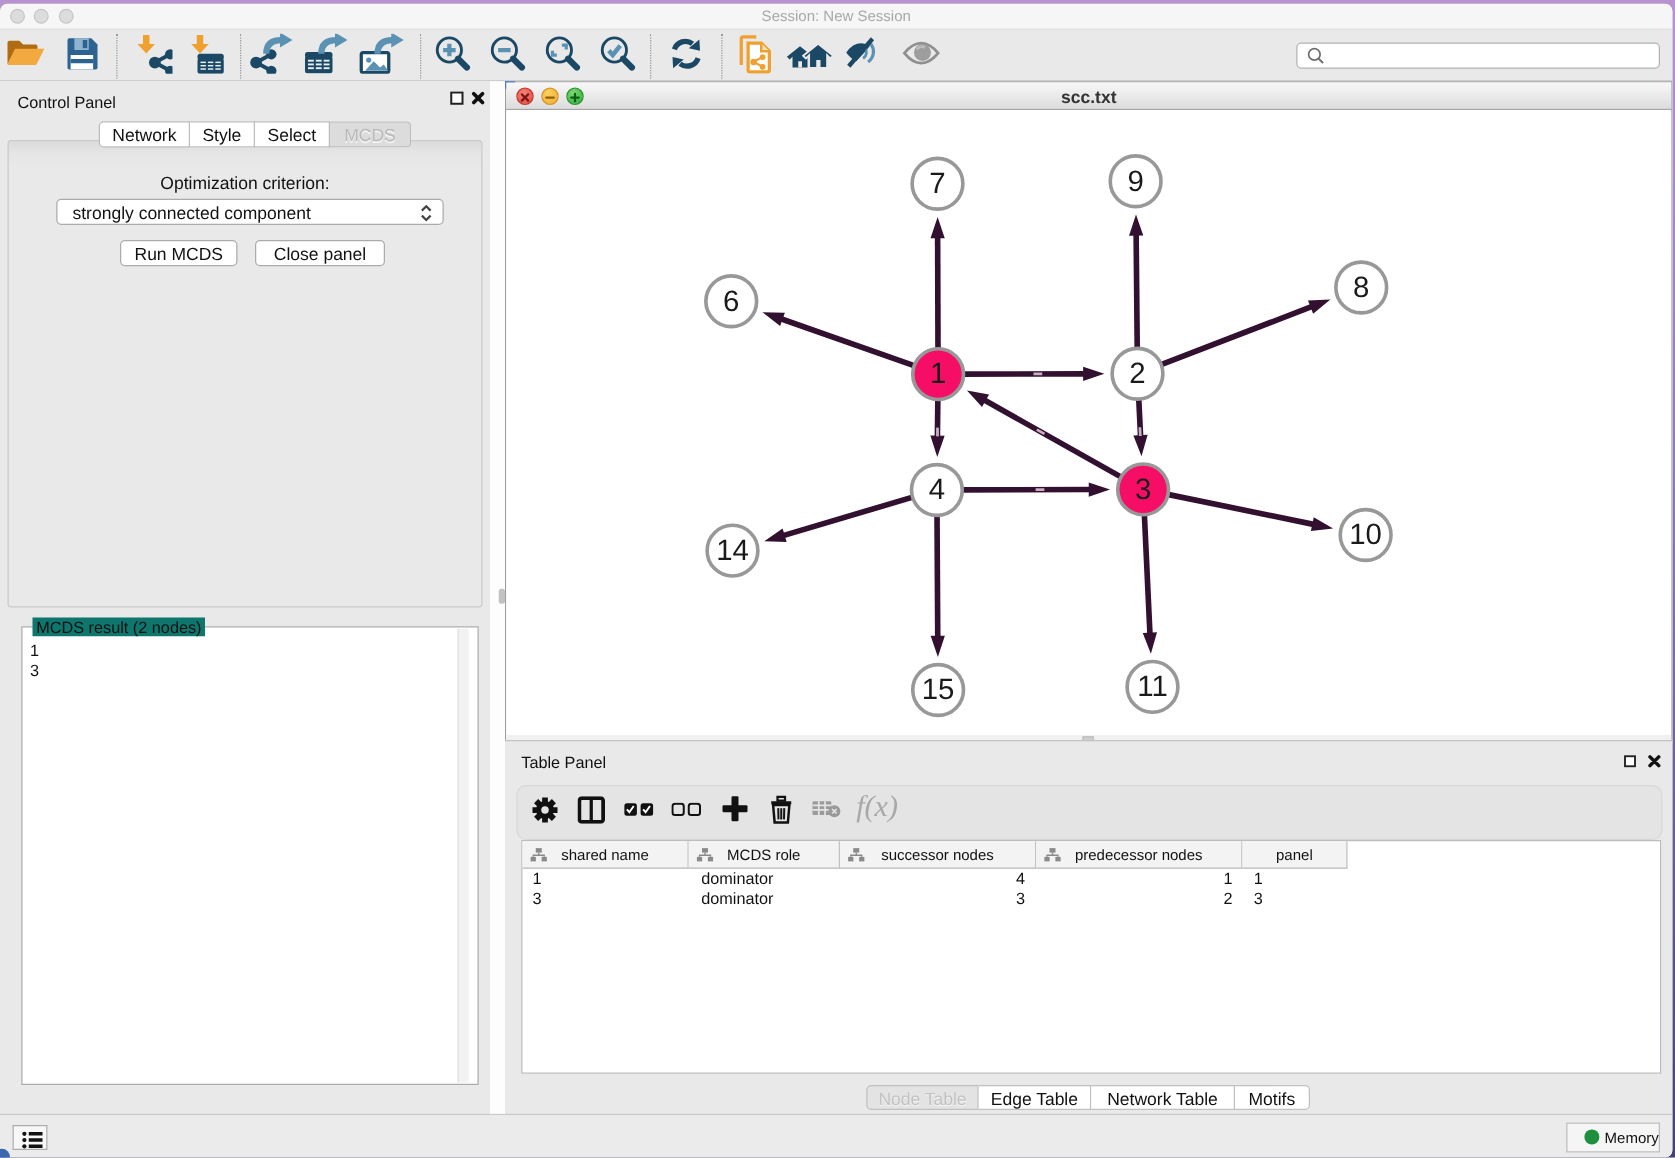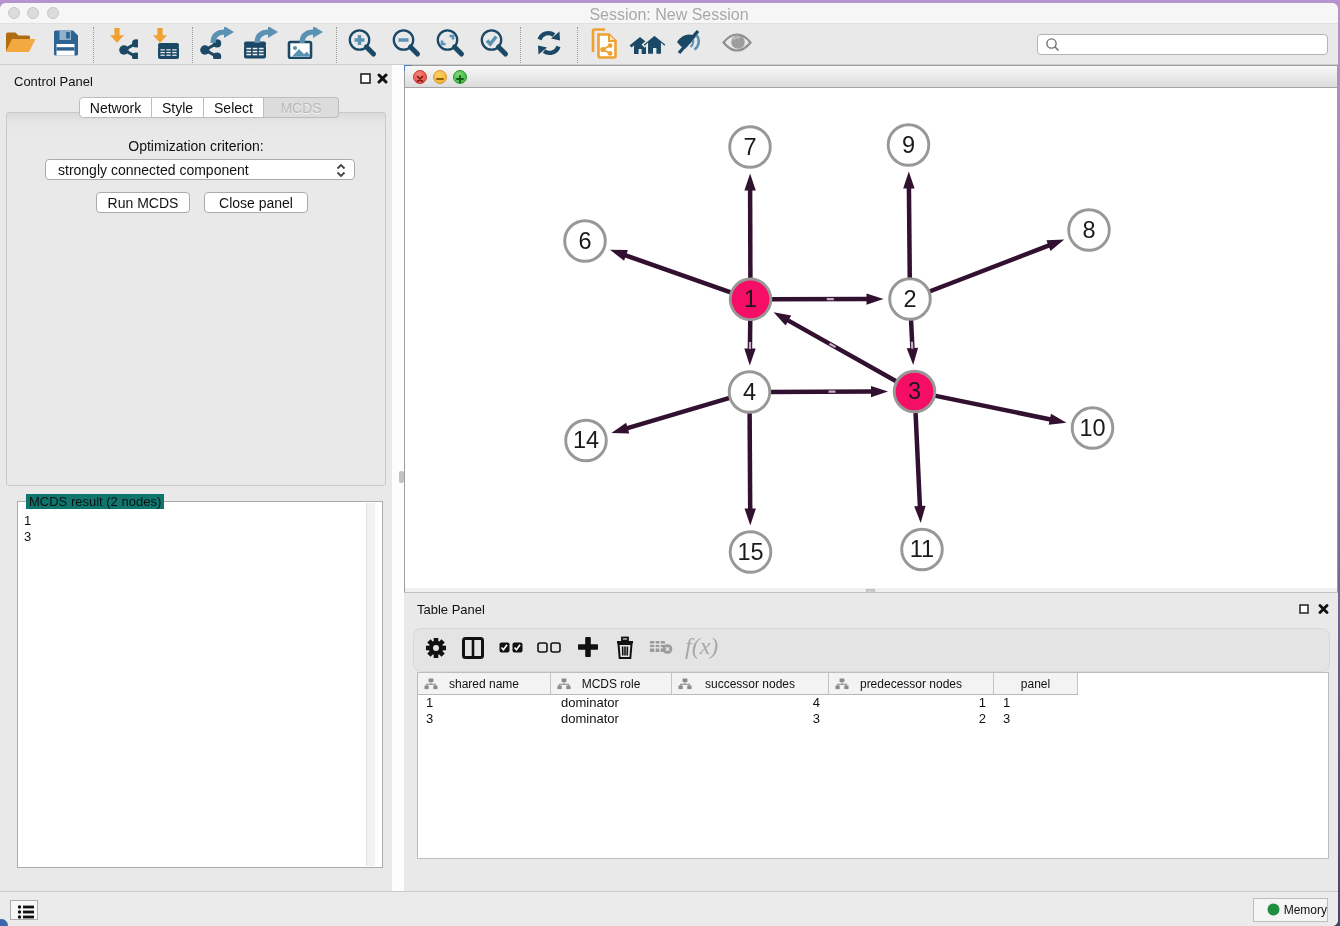--- a/index.html
+++ b/index.html
@@ -2,21 +2,21 @@
 <html><head>
 <meta charset="utf-8">
 <style>
   * { margin:0; padding:0; box-sizing:border-box; }
   html,body { width:1340px; height:926px; overflow:hidden; }
   body { font-family:"Liberation Sans", sans-serif; background:linear-gradient(180deg,#b793cf 0%, #8d7bb4 40%, #44436f 100%); position:relative; }
   .abs { position:absolute; }
   #win { position:absolute; left:0; top:3px; width:1338px; height:923px; background:#e9e9e9; border-radius:6px 6px 6px 6px; overflow:hidden; }
   
   #titlebar { position:absolute; left:0; top:0; width:100%; height:20px; background:#f6f6f6; }
-  #titlebar .t { position:absolute; left:0; right:0; top:3px; text-align:center; font-size:16px; color:#a8a8a8; }
+  #titlebar .t { position:absolute; left:0; right:0; top:3px; text-align:center; font-size:12px; color:#a8a8a8; }
   .tl { position:absolute; top:4px; width:12px; height:12px; border-radius:50%; background:#dcdcdc; border:1px solid #c6c6c6; }
   
   #toolbar { position:absolute; left:0; top:20px; width:100%; height:42px; background:#e9e9e9; border-bottom:1px solid #cdcdcd; border-top:1px solid #e0e0e0; }
   .tsep { position:absolute; top:3px; height:36px; width:0; border-left:1px dotted #9a9a9a; }
   .ticon { position:absolute; top:0; height:38px; display:flex; align-items:center; justify-content:center; }
   #searchbox { position:absolute; left:1037px; top:10px; width:291px; height:21px; background:#fff; border:1px solid #b3b3b3; border-radius:4px; }
   
   #cp { position:absolute; left:0; top:62px; width:392px; height:826px; background:#e9e9e9; }
   #cp-title { position:absolute; left:14px; top:9px; font-size:13px; color:#111; }
   .tabrow { position:absolute; top:32px; z-index:3; left:79px; height:21px; display:flex; font-size:14px; }
@@ -230,21 +230,21 @@
   <div id="cp">
     <div id="cp-title">Control Panel</div>
     <svg class="abs" style="left:360px; top:8px;" width="30" height="12" viewBox="0 0 30 12">
       <rect x="1" y="1" width="9" height="9" fill="#fff" stroke="#222" stroke-width="1.6"></rect>
       <path d="M19 2 L26 9 M26 2 L19 9" stroke="#111" stroke-width="3" stroke-linecap="round"></path>
     </svg>
     <div class="tabrow">
       <div class="tab first" style="width:73px;">Network</div>
       <div class="tab" style="width:52px;">Style</div>
       <div class="tab" style="width:60px;">Select</div>
-      <div class="tab sel" style="width:75px;text-align:center;">MCDS</div>
+      <div class="tab sel" style="width:65px;text-align:center;">MCDS</div>
     </div>
     <div id="cp-inner">
       <div id="dropdown">strongly connected component
         <svg class="abs" style="right:8px; top:3px;" width="10" height="15" viewBox="0 0 10 15">
           <path d="M1.5 5.5 L5 2 L8.5 5.5" fill="none" stroke="#444" stroke-width="1.8"></path>
           <path d="M1.5 9.5 L5 13 L8.5 9.5" fill="none" stroke="#444" stroke-width="1.8"></path>
         </svg>
       </div>
       <div id="opt-label">Optimization criterion:</div>
       <div class="btn" style="left:89px; width:94px;">Run MCDS</div>
@@ -256,20 +256,21 @@
       <div class="scroll"></div>
     </div>
   </div>
   <div id="cp-sb">
       <div class="thumb"></div>
     </div>
   <div id="frame">
       <div style="position:absolute; left:-1px; top:-1px; width:8px; height:2px; background:#4b7cc4;"></div>
       <div style="position:absolute; left:-1px; top:-1px; width:2px; height:6px; background:#4b7cc4;"></div>
     <div id="frame-title">
+      <div class="t">scc.txt</div>
       <div class="ball" style="left:8px; background:radial-gradient(circle at 38% 30%, #f4837b, #e2463d); border:1px solid #c8362e;"><svg width="12" height="12" viewBox="0 0 12 12" style="margin-top:1px;">
             <path d="M3.5 3.5 L8.5 8.5 M8.5 3.5 L3.5 8.5" stroke="#7e1510" stroke-width="1.7" stroke-linecap="round"></path>
           </svg></div>
         <div class="ball" style="left:28px; background:radial-gradient(circle at 38% 30%, #fbd15e, #f0ac2e); border:1px solid #d8922a;"><svg width="12" height="12" viewBox="0 0 12 12" style="margin-top:1px;">
             <path d="M3 6 H9" stroke="#8f5d0a" stroke-width="1.8" stroke-linecap="round"></path>
           </svg></div>
         <div class="ball" style="left:48px; background:radial-gradient(circle at 38% 30%, #7fd877, #2fac35); border:1px solid #2a9630;"><svg width="12" height="12" viewBox="0 0 12 12" style="margin-top:1px;">
             <path d="M3 6 H9 M6 3 V9" stroke="#0e5d14" stroke-width="1.8" stroke-linecap="round"></path>
           </svg></div>
     </div>
@@ -440,20 +441,26 @@
 <div class="cell" style="left:143px; top:22px; width:100px; text-align:left;">dominator</div>
 <div class="cell" style="left:254px; top:22px; width:148px; text-align:right;">4</div>
 <div class="cell" style="left:411px; top:22px; width:157px; text-align:right;">1</div>
 <div class="cell" style="left:585px; top:22px; width:60px; text-align:left;">1</div>
 <div class="cell" style="left:8px; top:38px; width:100px; text-align:left;">3</div>
 <div class="cell" style="left:143px; top:38px; width:100px; text-align:left;">dominator</div>
 <div class="cell" style="left:254px; top:38px; width:148px; text-align:right;">3</div>
 <div class="cell" style="left:411px; top:38px; width:157px; text-align:right;">2</div>
 <div class="cell" style="left:585px; top:38px; width:60px; text-align:left;">3</div>
     </div>
+    <div class="tabrow2">
+      <div class="tab2 first" style="width:90px;">Node Table</div>
+      <div class="tab2" style="width:90px;">Edge Table</div>
+      <div class="tab2" style="width:115px;">Network Table</div>
+      <div class="tab2 last" style="width:60px;">Motifs</div>
+    </div>
   </div>
   <div id="statusbar">
     <div id="listbtn">
       <svg width="26" height="18" viewBox="0 0 26 18" style="margin:2px 0 0 5px;">
         <circle cx="3.5" cy="4" r="1.7" fill="#111"></circle>
           <rect x="7" y="2.6" width="11" height="2.8" fill="#111"></rect>
         <circle cx="3.5" cy="9" r="1.7" fill="#111"></circle>
           <rect x="7" y="7.6" width="11" height="2.8" fill="#111"></rect>
         <circle cx="3.5" cy="14" r="1.7" fill="#111"></circle>
           <rect x="7" y="12.6" width="11" height="2.8" fill="#111"></rect>

